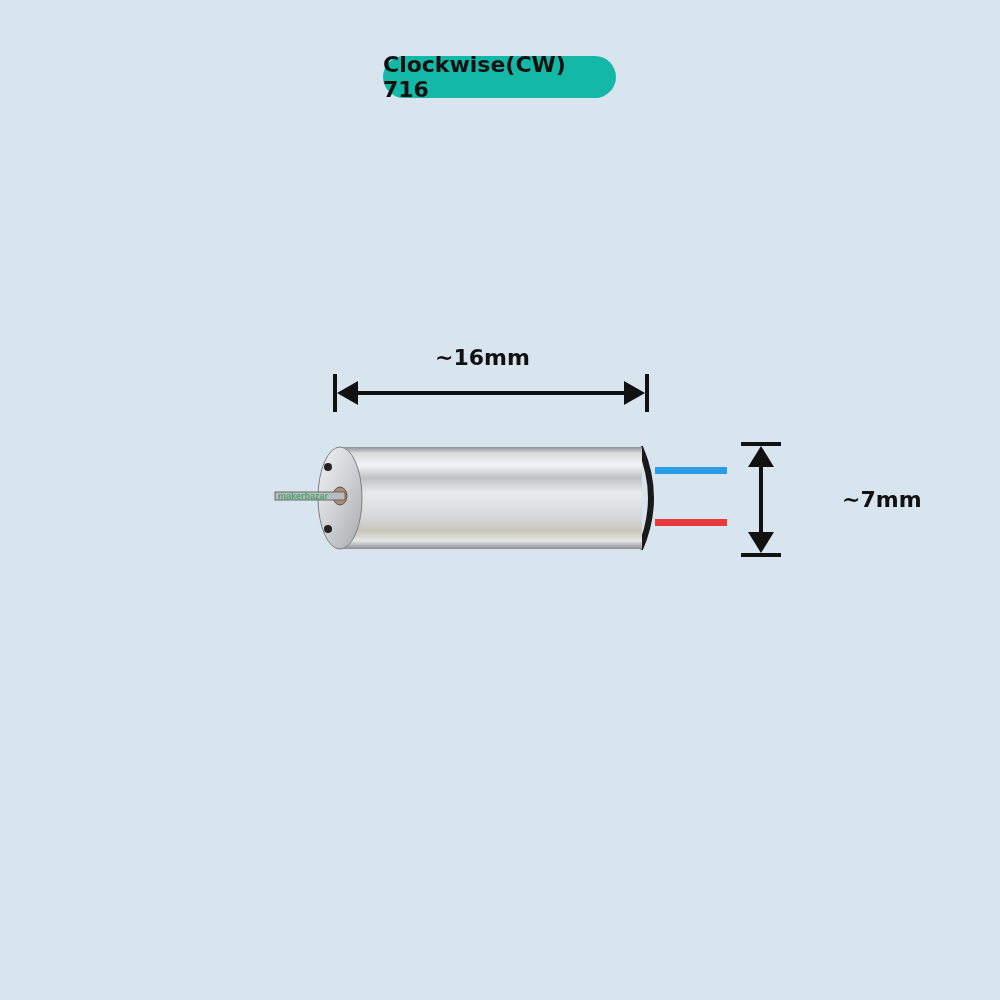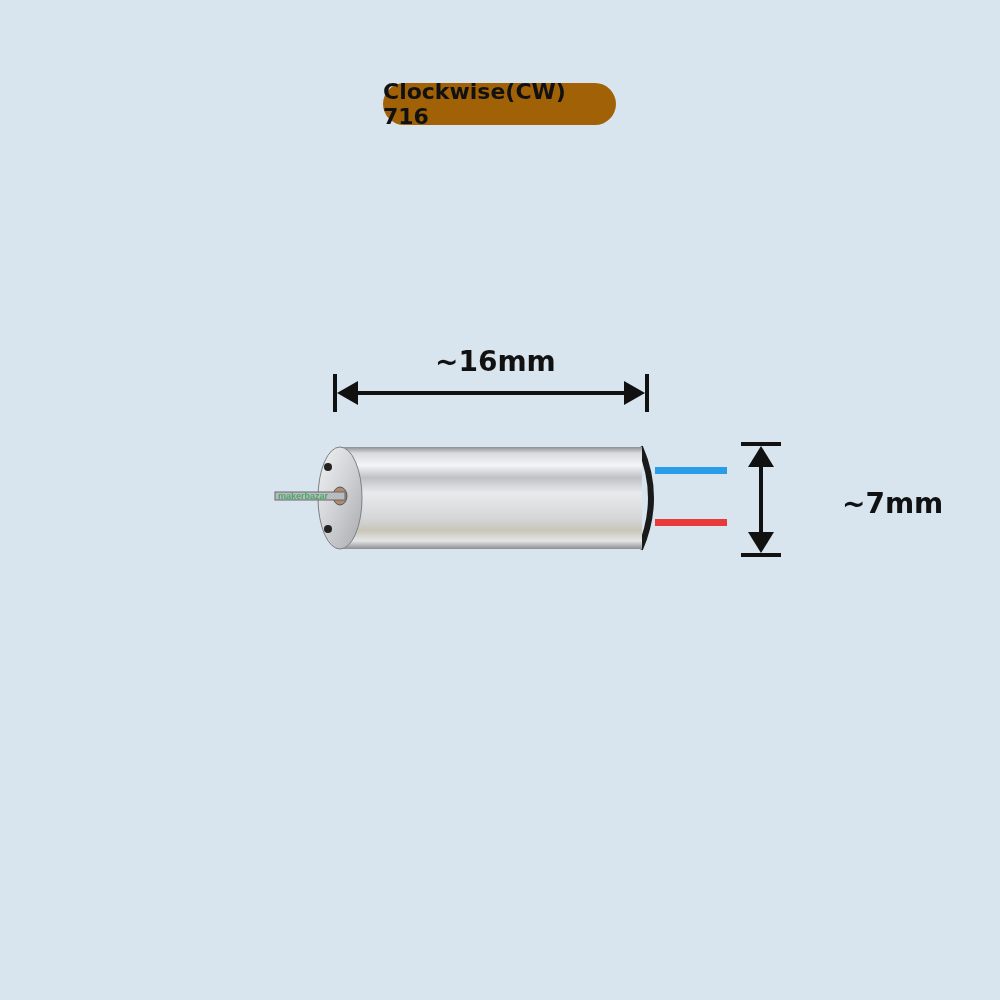--- a/index.html
+++ b/index.html
@@ -1,21 +1,21 @@
 <!DOCTYPE html>
 <html><head>
 <meta charset="utf-8">
 <style>
   html, body { margin:0; padding:0; }
   body { width:1000px; height:1000px; background:#d8e4ee; position:relative; overflow:hidden;
          font-family:"DejaVu Sans", "Liberation Sans", sans-serif; }
-  .title-pill { position:absolute; left:383px; top:83px; width:233px; height:42px; border-radius:21px;
-                background:#a16207; display:flex; align-items:center; justify-content:center;
+  .title-pill { position:absolute; left:383px; top:56px; width:233px; height:42px; border-radius:21px;
+                background:#14b8a6; display:flex; align-items:center; justify-content:center;
                 font-weight:bold; font-size:22px; color:#111; letter-spacing:0px; }
-  .dim-label { position:absolute; font-weight:bold; font-size:28px; color:#111; }
+  .dim-label { position:absolute; font-weight:bold; font-size:22px; color:#111; }
   .motor { position:absolute; left:0; top:0; }
 </style>
 </head>
 <body>
 
 <div class="title-pill">
   <span>Clockwise(CW) 716</span>
 </div>
 
 <svg class="motor" width="1000" height="1000">

